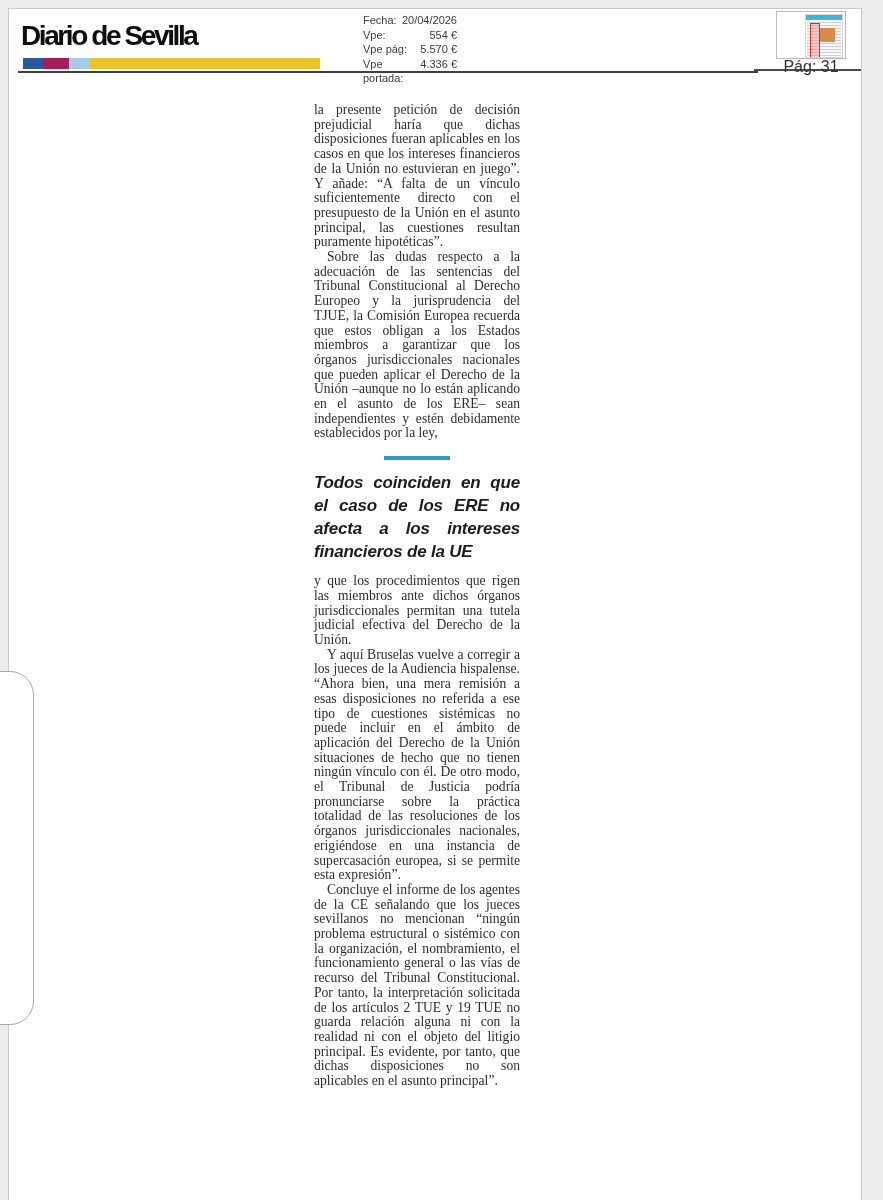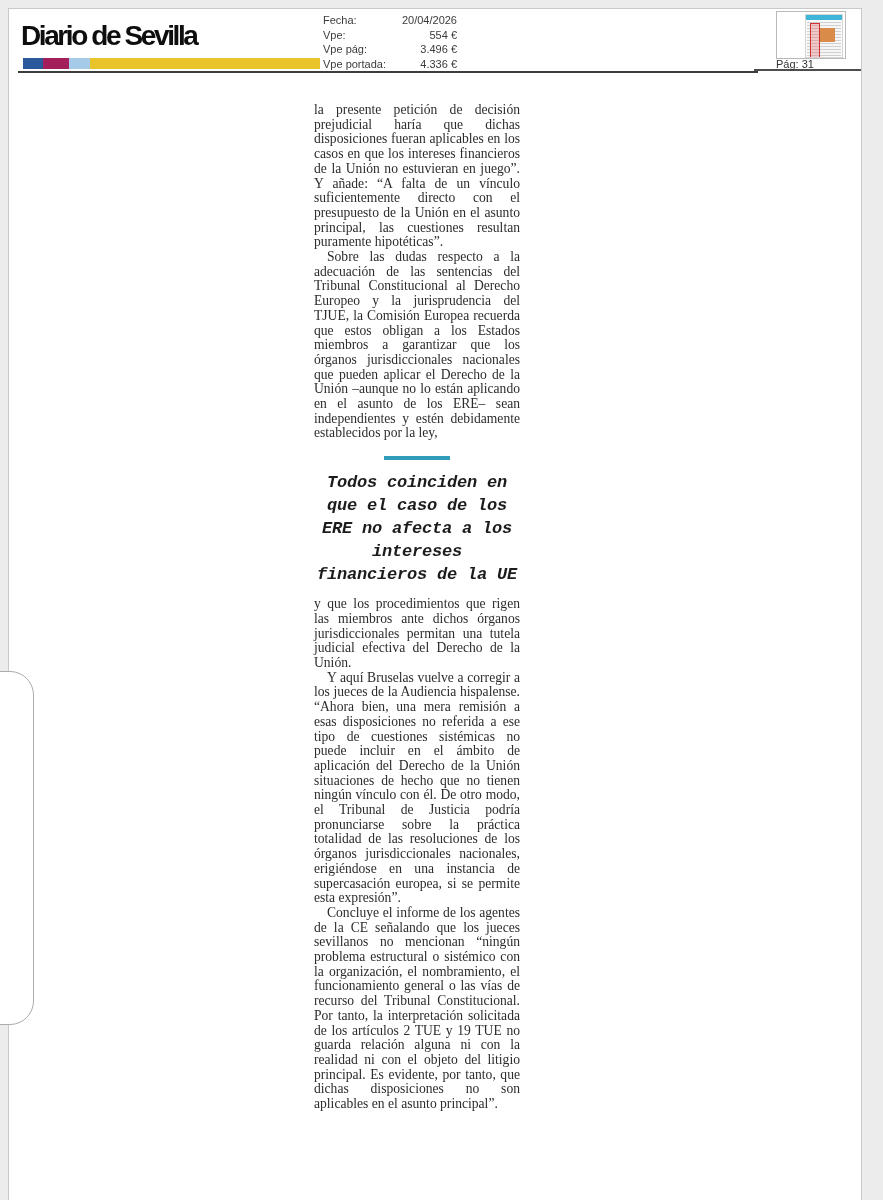--- a/index.html
+++ b/index.html
@@ -18,53 +18,53 @@
     font-size:28px;font-weight:bold;letter-spacing:-2.4px;color:#0e0e0e;
     font-family:"Liberation Sans",sans-serif;white-space:nowrap;
   }
   .brandbar{position:absolute;left:14px;top:49px;width:297px;height:11px;display:flex;}
   .brandbar .seg{height:100%;}
   .seg1{width:20px;}.seg2{width:26px;}.seg3{width:21px;}.seg4{flex:1;}
   .masthead-rule{position:absolute;left:9px;top:62px;width:740px;height:2px;background:#3d3d3d;}
   .pag-rule{position:absolute;left:745px;top:60px;width:107px;height:2px;background:#4d4d4d;}
   
   .meta{position:absolute;top:4px;font-size:11px;color:#3b3b3b;}
-  .meta .row{display:flex;height:14.6px;line-height:14.6px;}
+  .meta .row{display:flex;height:14.6px;line-height:14.6px;margin-left:40px;}
   .meta .value{margin-left:auto;white-space:nowrap;}
   #meta1{left:314px;width:134px;}
   #meta2{left:465px;width:123px;}
   #meta3{left:595px;width:160px;}
   #meta3 .label{width:60px;}
   #meta3 .value{margin-left:0;}
   
   .thumb-box{position:absolute;left:767px;top:2px;width:70px;height:48px;
     border:1px solid #b9b9b9;background:#fff;box-sizing:border-box;}
   .mini-page{position:absolute;right:2px;top:2px;width:36px;height:42px;background:#fbfbfb;
     border:0.5px solid #d5d5d5;overflow:hidden;}
   .mini-head{position:absolute;left:0;top:0;width:100%;height:5px;background:#3fb6d9;}
   .mini-text{position:absolute;left:1px;top:7px;width:34px;height:34px;
     background:repeating-linear-gradient(to bottom,#cfcfcf 0 1px,#f6f6f6 1px 3px);}
   .mini-photo{position:absolute;left:14px;top:13px;width:15px;height:14px;background:#d98c4a;}
   .mini-highlight{position:absolute;left:4px;top:8px;width:8px;height:33px;
     border:1.5px solid #cf3030;background:rgba(233,120,120,.38);}
-  .pag-label{position:absolute;left:767px;top:49px;width:70px;text-align:left;
-    font-size:11px;color:#333;}
+  .pag-label{position:absolute;left:767px;top:49px;width:70px;text-align:center;
+    font-size:16px;color:#333;}
   
   .article{
     position:absolute;left:305px;top:94px;width:206px;
     font-family:"Liberation Serif",serif;font-size:13.6px;line-height:14.7px;
     text-align:justify;color:#2c2c2c;
   }
   .article p{margin:0;}
   .article p.indent{text-indent:13px;}
   .pullquote{margin:15px 0 11px;}
   .pq-bar{width:66px;height:4px;margin:0 auto 11px;}
   .pq-text{
-    font-family:Liberation Mono, monospace;font-weight:bold;font-style:italic;
-    font-size:17px;line-height:23px;text-align:center;color:#1c1c1c;letter-spacing:-0.2px;
+    font-family:Liberation Sans, sans-serif;font-weight:bold;font-style:italic;
+    font-size:17px;line-height:23px;color:#1c1c1c;letter-spacing:-0.2px;
   }
   .it{}
   
   .side-peek{
     position:absolute;left:-44px;top:671px;width:76px;height:352px;
     background:#fff;border:1px solid #ababab;border-radius:24px;z-index:5;
   }
 </style>
 </head>
 <body>
@@ -85,21 +85,21 @@
     <div class="row">
         <span class="label">Fecha:</span>
         <span class="value">20/04/2026</span>
       </div>
     <div class="row">
         <span class="label">Vpe:</span>
         <span class="value">554 €</span>
       </div>
     <div class="row">
         <span class="label">Vpe pág:</span>
-        <span class="value">3.496 €</span>
+        <span class="value">5.570 €</span>
       </div>
     <div class="row">
         <span class="label">Vpe portada:</span>
         <span class="value">4.336 €</span>
       </div>
   </div>
 
 
 
   <div class="thumb-box">

